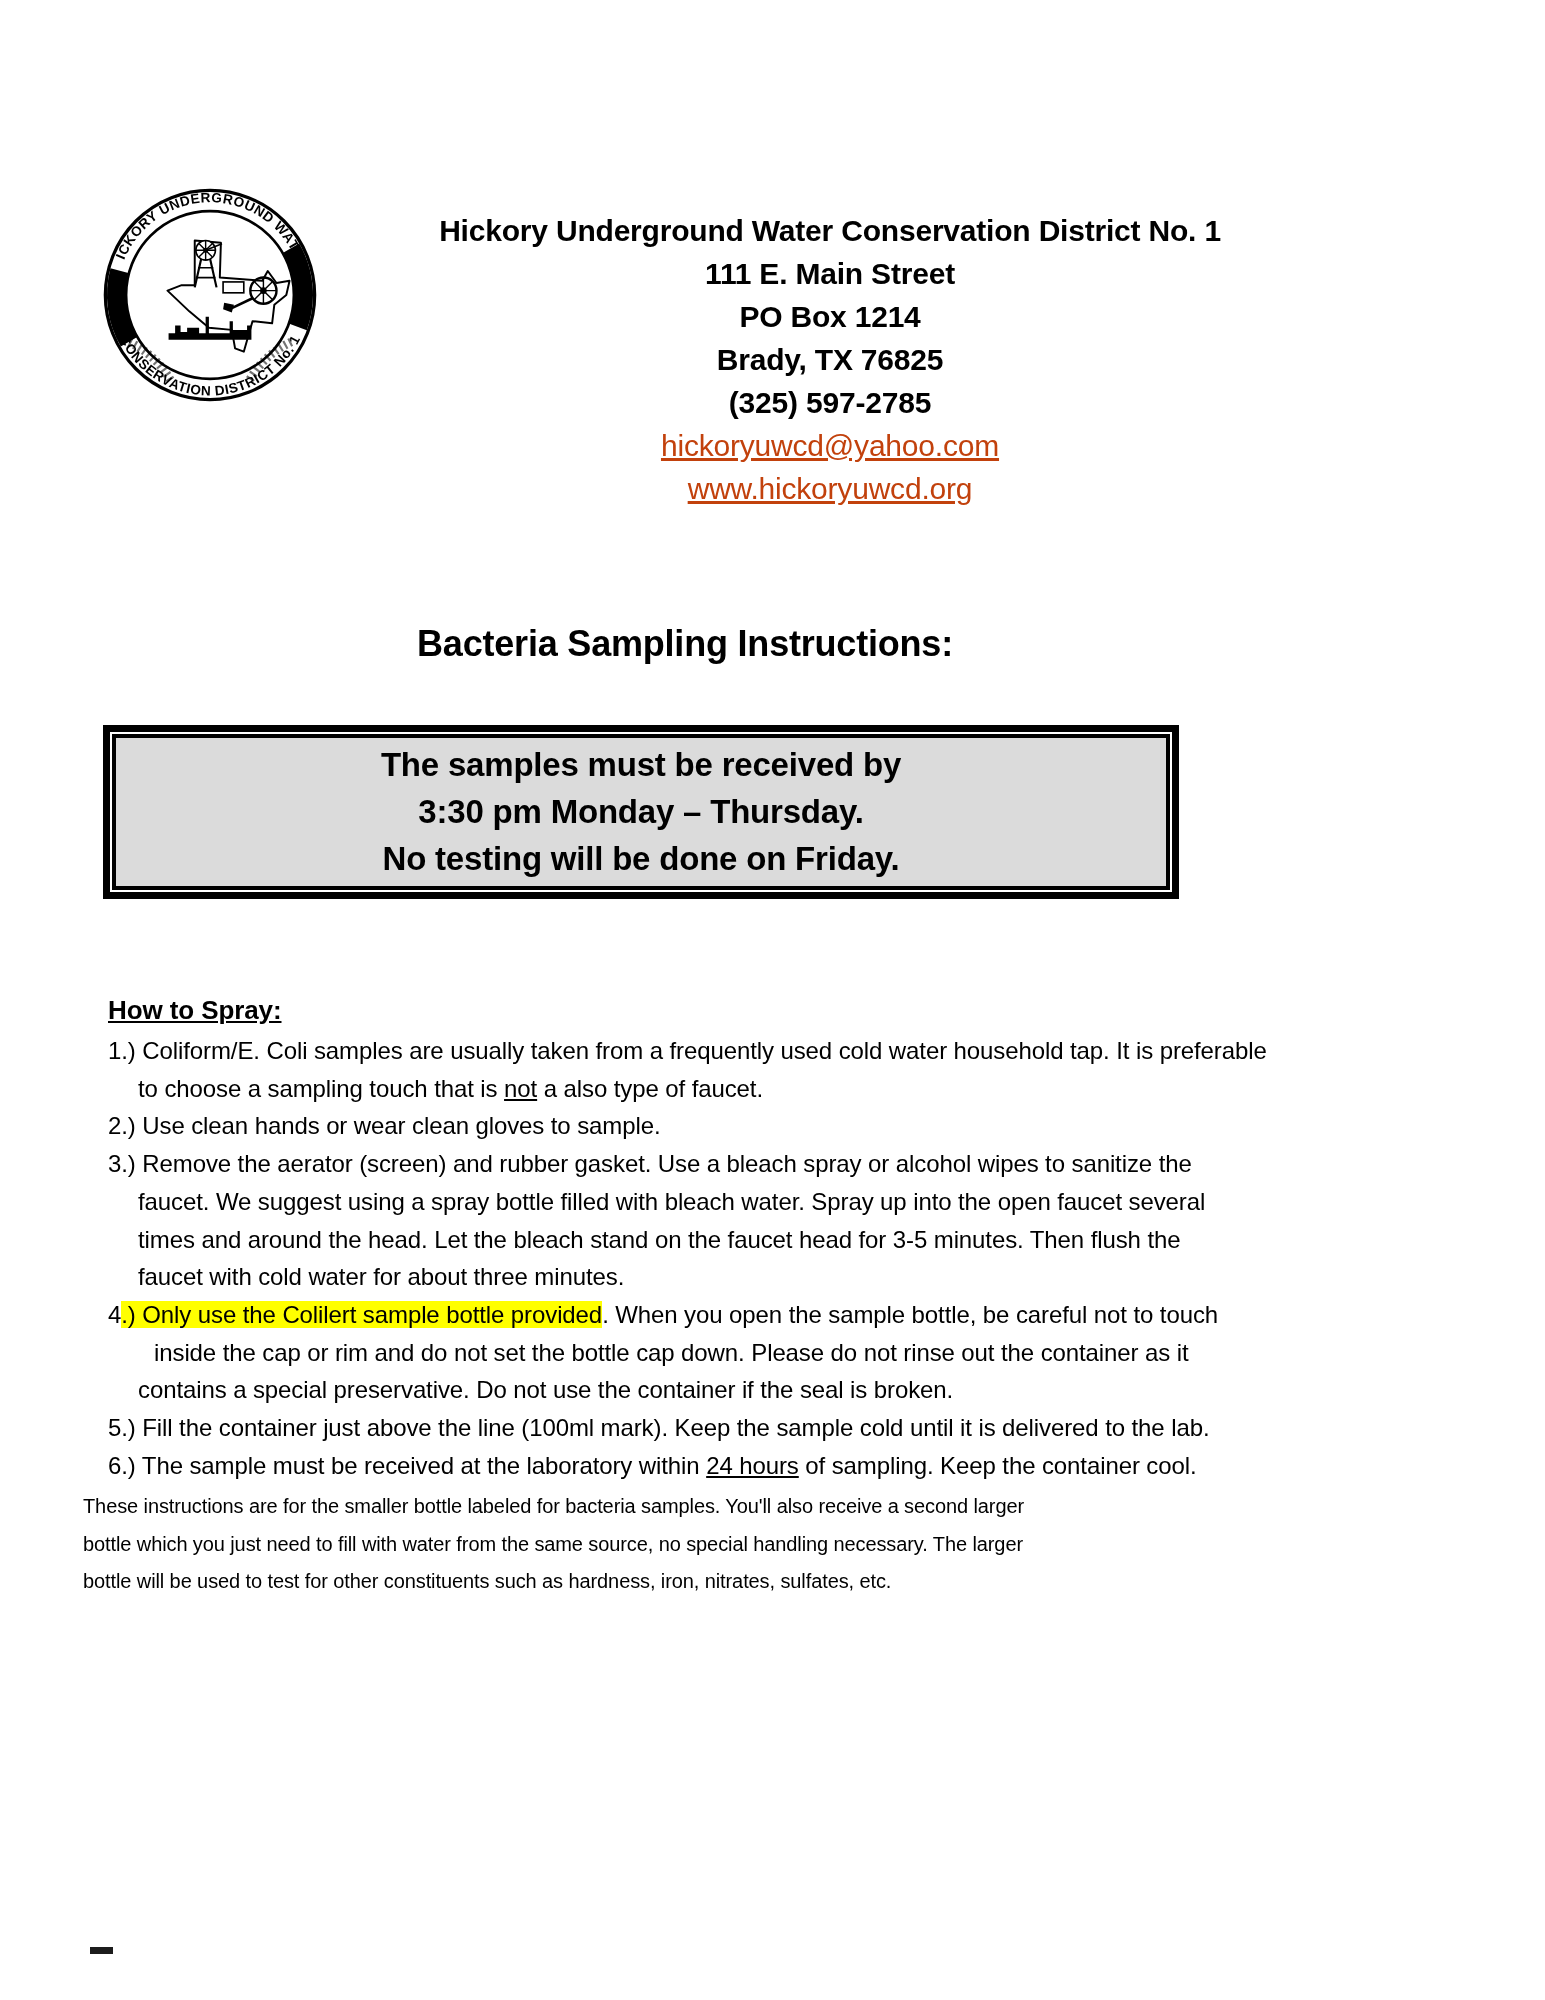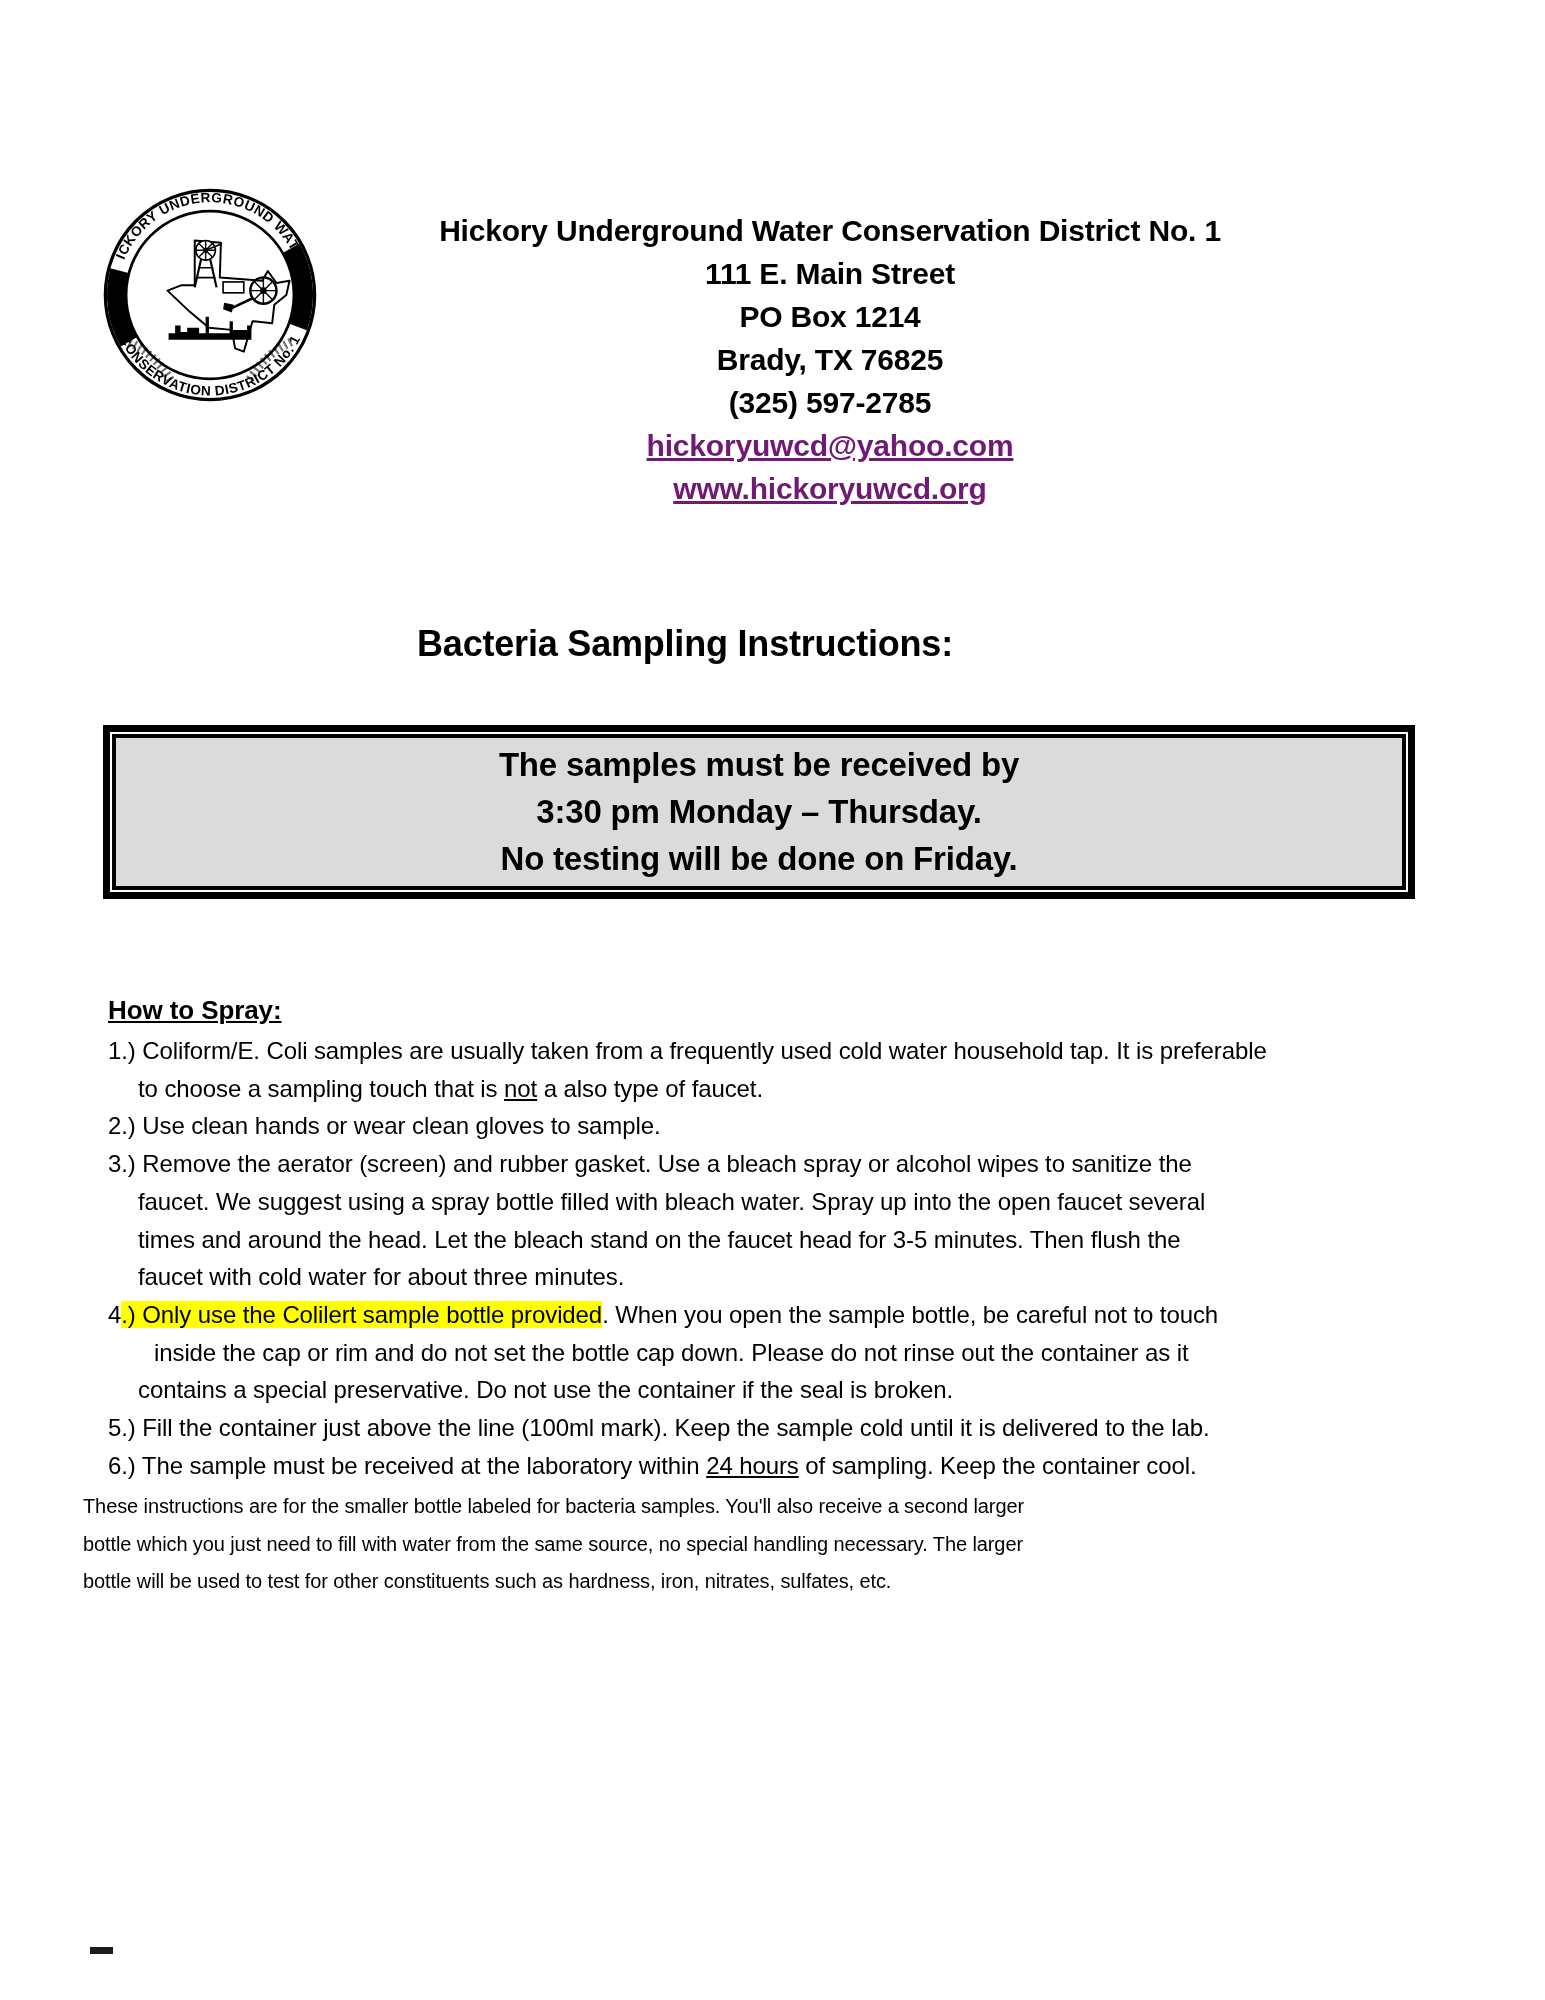--- a/index.html
+++ b/index.html
@@ -13,32 +13,32 @@
   .logo { position:absolute; left:101px; top:186px; width:218px; height:218px; }
   .logo svg { display:block; }
   .header-text {
     position:absolute; left:265px; top:193px; width:1130px;
     text-align:center; font-weight:700; font-size:30px; line-height:43px;
     letter-spacing:-0.2px;
     margin-top:16px;
   }
   .header-text .hline { display:block; }
   a.link {
-    color:#701a75; text-decoration:underline; font-weight:700; cursor:pointer;
+    color:#c2410c; text-decoration:underline; font-weight:400; cursor:pointer;
   }
 
   
   .doc-title {
     position:absolute; left:0; top:620px; width:1370px; text-align:center;
     font-weight:700; font-size:36px; line-height:48px; letter-spacing:-0.2px;
   }
 
   
   .notice {
-    position:absolute; left:103px; top:725px; width:1312px; height:174px;
+    position:absolute; left:103px; top:725px; width:1076px; height:174px;
     box-sizing:border-box; border:7px solid #000; padding:2px; background:#fff;
   }
   .notice-inner {
     box-sizing:border-box; width:100%; height:100%;
     border:4px solid #000; background:#dbdbdb;
     text-align:center; font-weight:700; font-size:33px; line-height:47px;
     padding-top:3px; letter-spacing:-0.2px;
   }
   .notice-inner .nline { display:block; }
 

